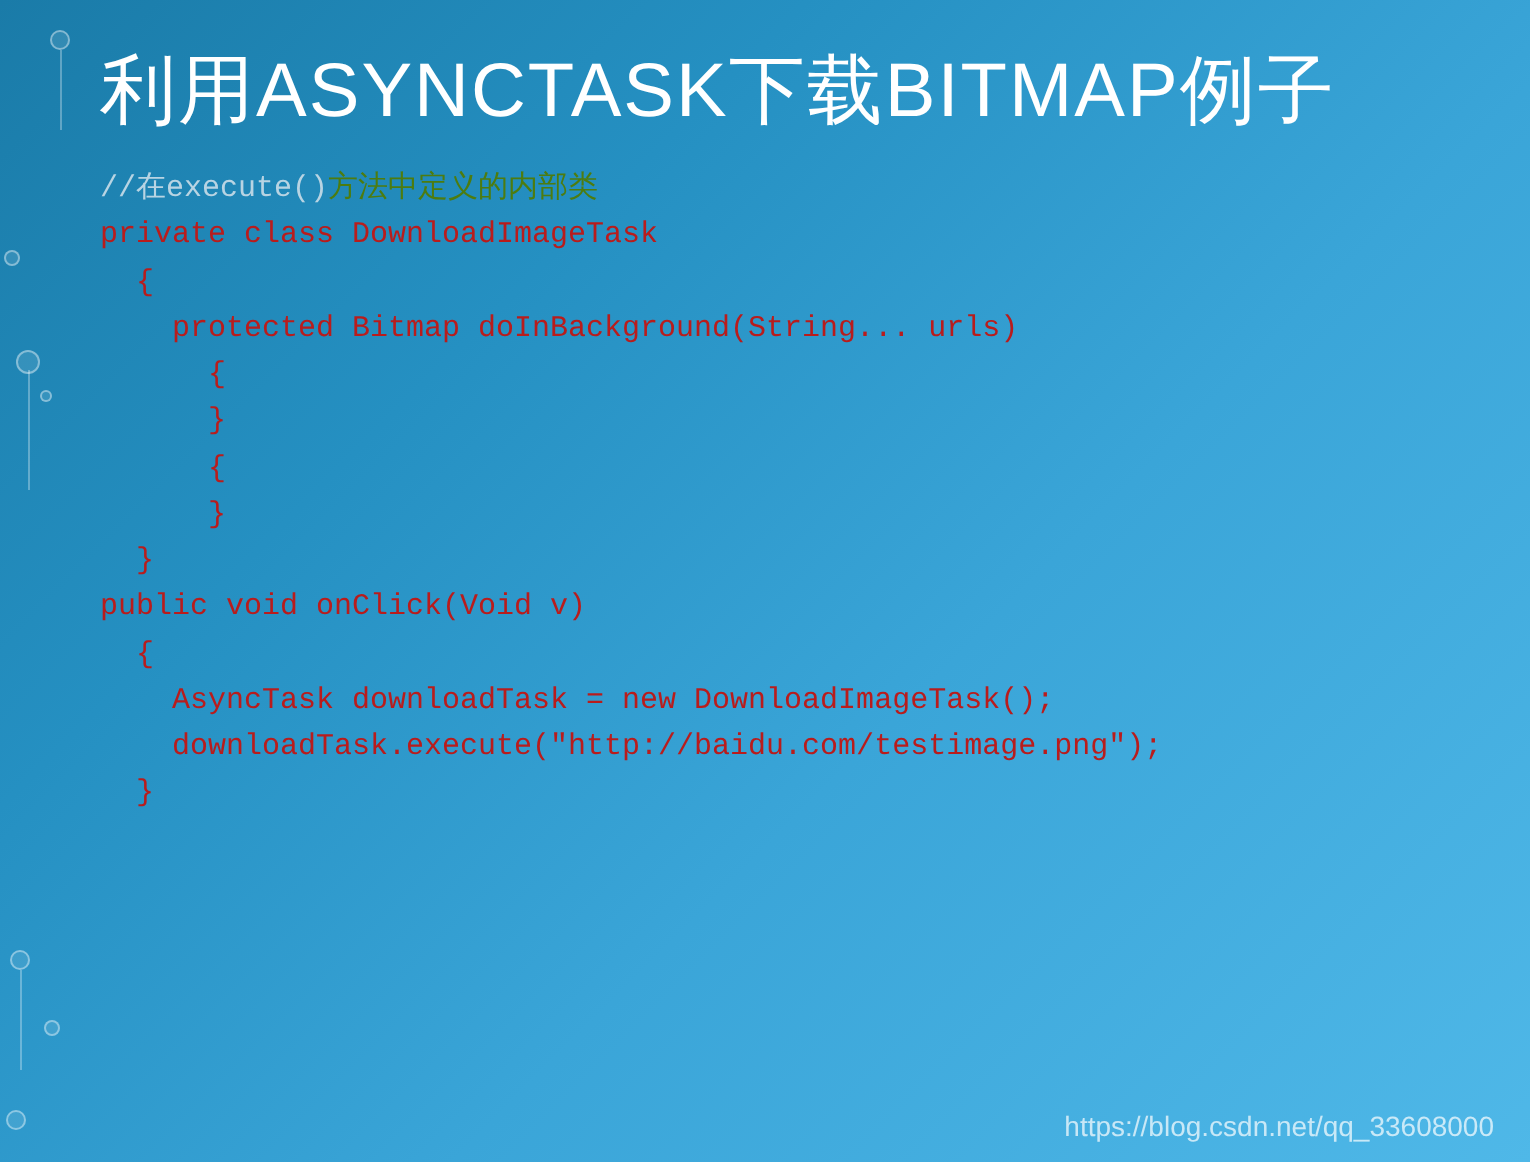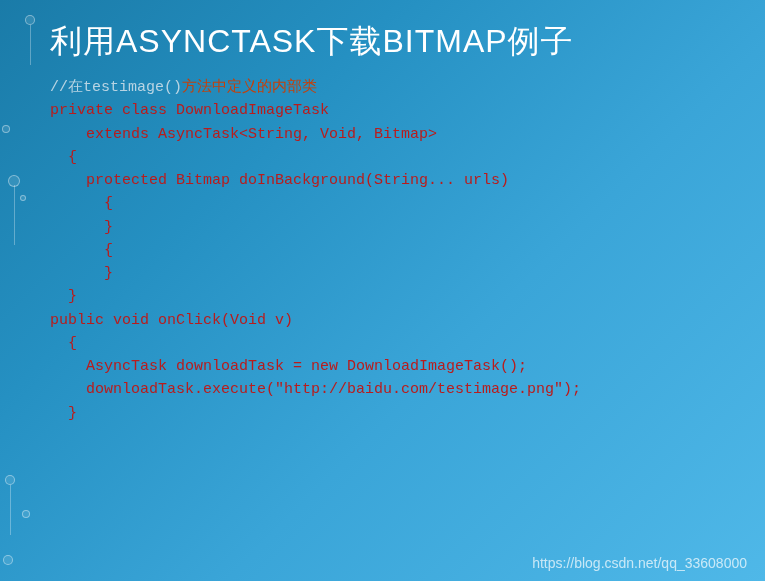--- a/index.html
+++ b/index.html
@@ -31,39 +31,39 @@
     }
     .line {
       position: absolute;
       background: rgba(255,255,255,0.3);
     }
     .content {
       padding: 20px 40px 20px 50px;
     }
     .title {
       color: #fff;
-      font-size: 32px;
+      font-size: 38px;
       font-weight: 400;
       margin-bottom: 12px;
       letter-spacing: 1px;
     }
     .title .latin {
       font-weight: 500;
     }
     .code-block {
       font-family: Consolas, "Courier New", monospace;
       font-size: 15px;
       line-height: 1.55;
       color: #fff;
     }
     .comment {
       color: #b8d4e3;
     }
     .comment .cn {
-      color: #c2410c;
+      color: #4d7c0f;
     }
     .code-line {
       white-space: pre;
       color: #b91c1c;
     }
     .watermark {
       position: absolute;
       bottom: 10px;
       right: 18px;
       color: rgba(255,255,255,0.7);
@@ -87,23 +87,22 @@
   <div class="line" style="width:1px;height:50px;left:10px;top:485px;"></div>
   <div class="circle" style="width:10px;height:10px;left:3px;top:555px;"></div>
 </div>
 
 <div class="content">
   <h1 class="title">
     <span>利用</span><span class="latin">ASYNCTASK</span><span>下载</span><span class="latin">BITMAP</span><span>例子</span>
   </h1>
 
   <div class="code-block">
-    <div class="comment"><span>//在</span><span>testimage()</span><span class="cn">方法中定义的内部类</span></div>
+    <div class="comment"><span>//在</span><span>execute()</span><span class="cn">方法中定义的内部类</span></div>
     <div class="code-line">private class DownloadImageTask</div>
-    <div class="code-line">    extends AsyncTask&lt;String, Void, Bitmap&gt;</div>
     <div class="code-line">  {</div>
     <div class="code-line">    protected Bitmap doInBackground(String... urls)</div>
     <div class="code-line">      {</div>
     <div class="code-line">      }</div>
     <div class="code-line"></div>
     <div class="code-line">      {</div>
     <div class="code-line">      }</div>
     <div class="code-line">  }</div>
     <div class="code-line"></div>
     <div class="code-line"></div>

